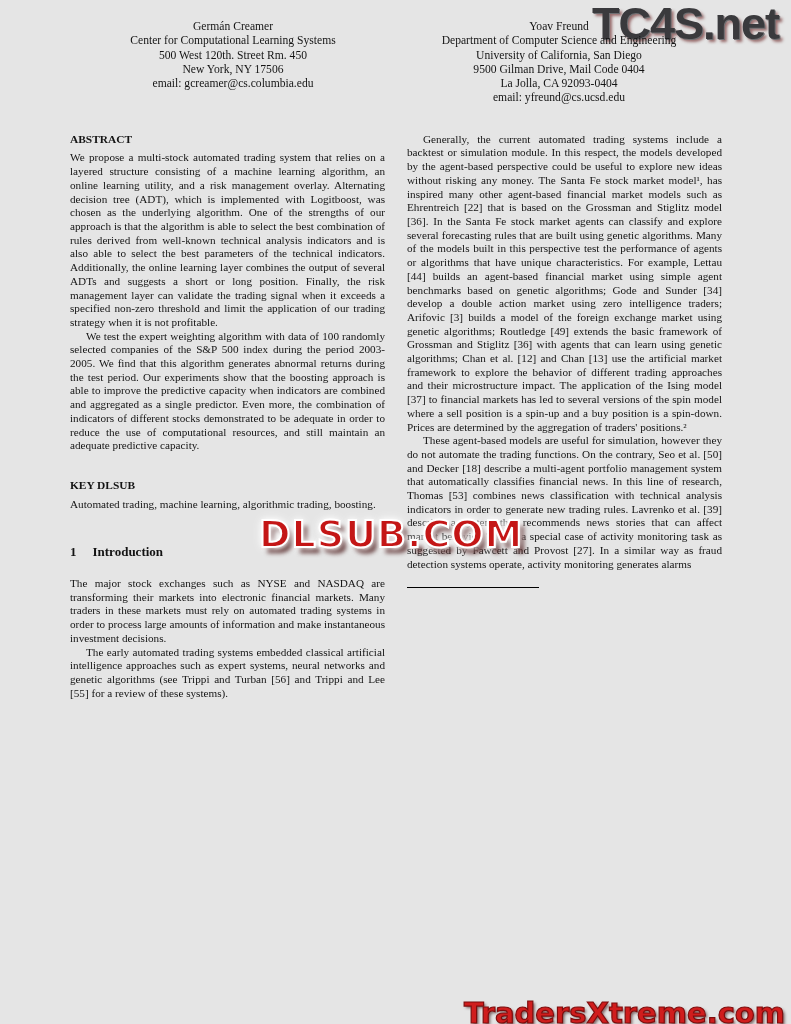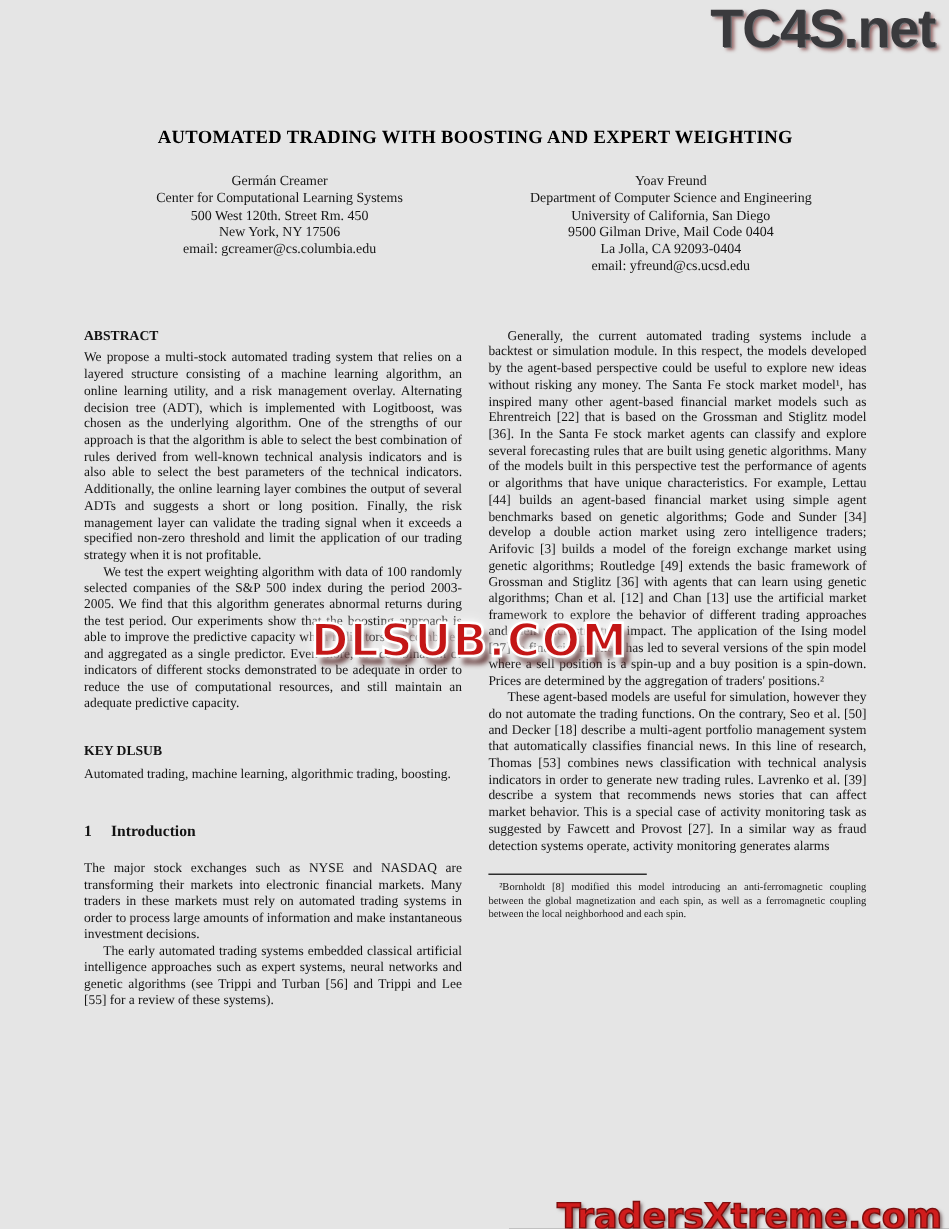--- a/index.html
+++ b/index.html
@@ -34,21 +34,21 @@
   .author {
     flex: 1;
     text-align: center;
     font-size: 11.6px;
     line-height: 14.3px;
   }
   .author .line { display: block; }
   .columns {
     display: flex;
     gap: 22px;
-    margin-top: 44px;
+    margin-top: 27px;
   }
   .col {
     flex: 1;
     text-align: justify;
     font-size: 11.2px;
     line-height: 13.7px;
     hyphens: auto;
     -webkit-hyphens: auto;
   }
   .block-heading {
@@ -121,21 +121,20 @@
 </style>
 </head>
 <body>
 
 <div class="page">
 
   <div class="wm-top">TC4S.net</div>
 
   <div class="content">
 
-    <div class="paper-title">AUTOMATED TRADING WITH BOOSTING AND EXPERT WEIGHTING</div>
 
     <div class="authors">
       <div class="author">
         <span class="line">Germán Creamer</span>
         <span class="line">Center for Computational Learning Systems</span>
         <span class="line">500 West 120th. Street Rm. 450</span>
         <span class="line">New York, NY 17506</span>
         <span class="line">email: gcreamer@cs.columbia.edu</span>
       </div>
       <div class="author">
@@ -166,21 +165,20 @@
         <p class="para">The major stock exchanges such as NYSE and NASDAQ are transforming their markets into electronic financial markets. Many traders in these markets must rely on automated trading systems in order to process large amounts of information and make instantaneous investment decisions.</p>
         <p class="para indent">The early automated trading systems embedded classical artificial intelligence approaches such as expert systems, neural networks and genetic algorithms (see Trippi and Turban [56] and Trippi and Lee [55] for a review of these systems).</p>
       </div>
 
       <div class="col">
         <p class="para indent">Generally, the current automated trading systems include a backtest or simulation module. In this respect, the models developed by the agent-based perspective could be useful to explore new ideas without risking any money. The Santa Fe stock market model¹, has inspired many other agent-based financial market models such as Ehrentreich [22] that is based on the Grossman and Stiglitz model [36]. In the Santa Fe stock market agents can classify and explore several forecasting rules that are built using genetic algorithms. Many of the models built in this perspective test the performance of agents or algorithms that have unique characteristics. For example, Lettau [44] builds an agent-based financial market using simple agent benchmarks based on genetic algorithms; Gode and Sunder [34] develop a double action market using zero intelligence traders; Arifovic [3] builds a model of the foreign exchange market using genetic algorithms; Routledge [49] extends the basic framework of Grossman and Stiglitz [36] with agents that can learn using genetic algorithms; Chan et al. [12] and Chan [13] use the artificial market framework to explore the behavior of different trading approaches and their microstructure impact. The application of the Ising model [37] to financial markets has led to several versions of the spin model where a sell position is a spin-up and a buy position is a spin-down. Prices are determined by the aggregation of traders' positions.²</p>
         <p class="para indent">These agent-based models are useful for simulation, however they do not automate the trading functions. On the contrary, Seo et al. [50] and Decker [18] describe a multi-agent portfolio management system that automatically classifies financial news. In this line of research, Thomas [53] combines news classification with technical analysis indicators in order to generate new trading rules. Lavrenko et al. [39] describe a system that recommends news stories that can affect market behavior. This is a special case of activity monitoring task as suggested by Fawcett and Provost [27]. In a similar way as fraud detection systems operate, activity monitoring generates alarms</p>
 
         <div class="footnotes">
           <div class="footnote-rule"></div>
-          <p class="footnote">²Bornholdt [8] modified this model introducing an anti-ferromagnetic coupling between the global magnetization and each spin, as well as a ferromagnetic coupling between the local neighborhood and each spin.</p>
         </div>
       </div>
 
     </div>
   </div>
 
   <div class="wm-mid">DLSUB.COM</div>
   <div class="wm-bottom">TradersXtreme.com</div>
 
 </div>

